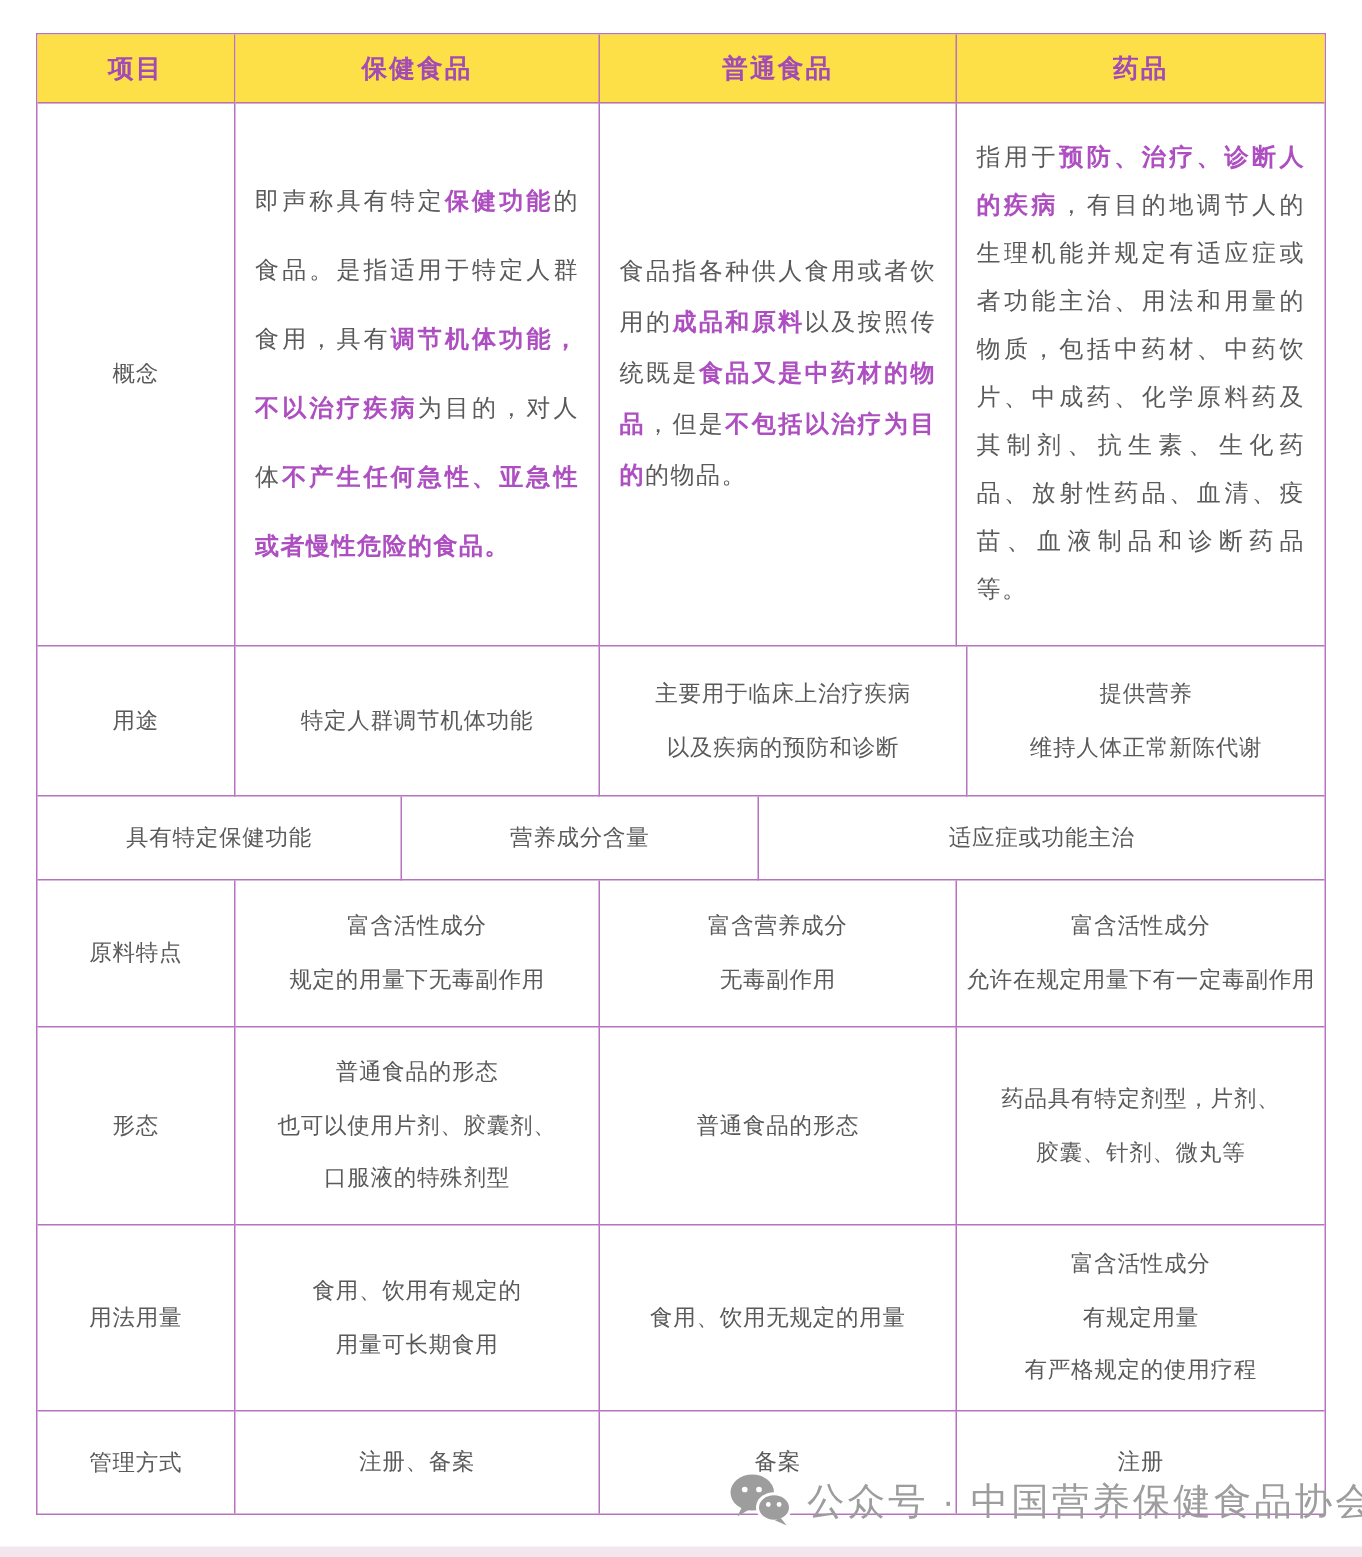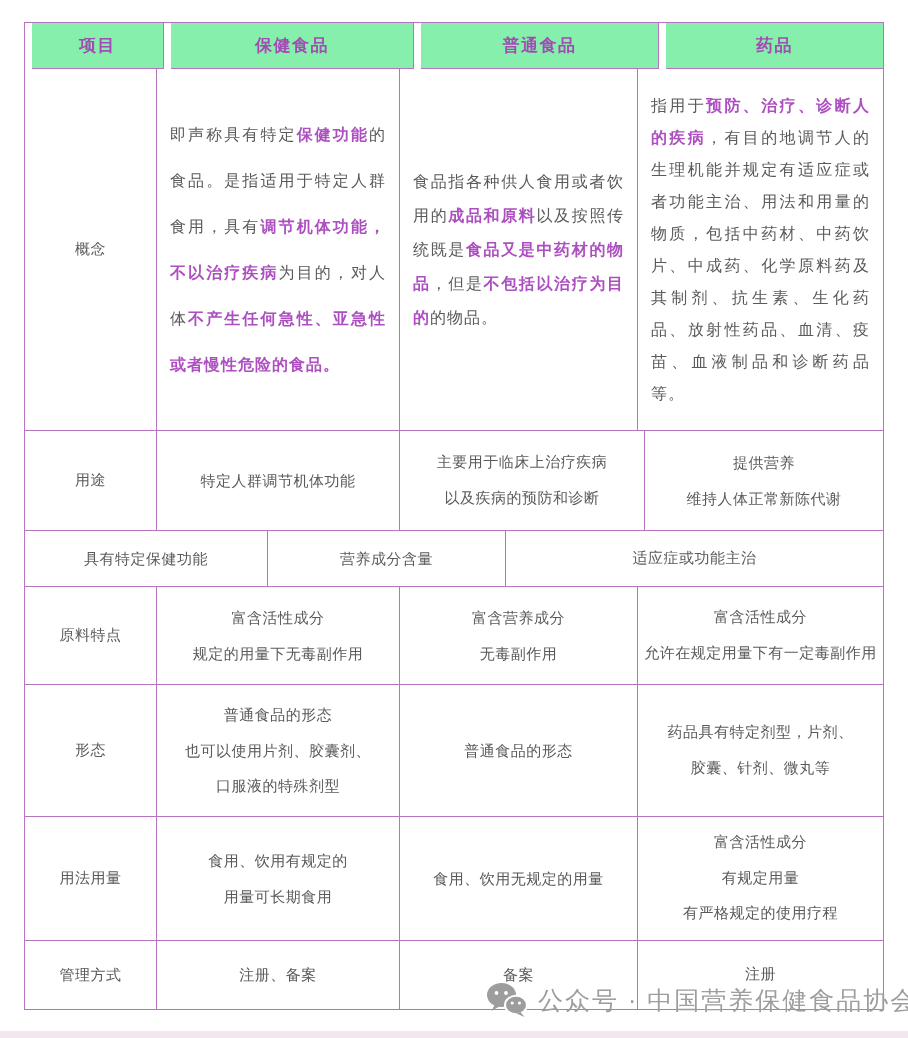--- a/index.html
+++ b/index.html
@@ -16,33 +16,32 @@
   .cell {
     border-right:1px solid #b873c0; border-bottom:1px solid #b873c0;
     display:flex; flex-direction:column; align-items:center; justify-content:center;
     color:#5a5a5a; font-size:15px; letter-spacing:0.5px; text-align:center;
   }
   .cell:last-child { border-right:none; }
   .trow:last-child .cell { border-bottom:none; }
   .c0 { flex:0 0 132px; }
   .c1 { flex:0 0 243px; }
   .c2 { flex:0 0 238px; }
-  .c3 { flex:1;font-family:Liberation Serif, serif; }
+  .c3 { flex:1; }
   .r-header   { height:46px; }
   .r-concept  { height:362px; }
   .r-usage    { height:100px; }
   .r-tags     { height:56px; }
   .r-material { height:98px; }
   .r-form     { height:132px; }
   .r-dosage   { height:124px; }
   .r-mgmt     { height:68px; }
   .header-cell {
-    background:#86efac; color:#a24bb5; font-size:17px; font-weight:600;
+    background:#fde047; color:#a24bb5; font-size:17px; font-weight:600;
     letter-spacing:1.5px;
-    margin-left:7px;
   }
   .concept-cell { align-items:stretch; padding:0 13px; }
   .concept-text {
     text-align:justify; text-justify:inter-ideograph;
     font-size:16px; letter-spacing:1px; color:#5a5a5a;
   }
   .lh-health .concept-text { line-height:46px; }
   .lh-ord    .concept-text { line-height:34px; }
   .lh-drug   .concept-text { line-height:32px; }
   .hl { color:#ad4fc0; font-weight:600; }

